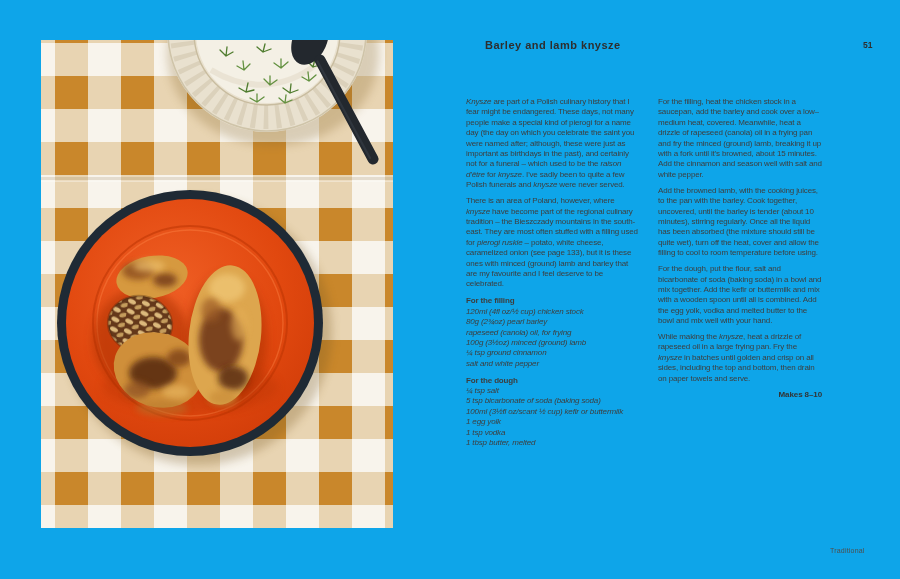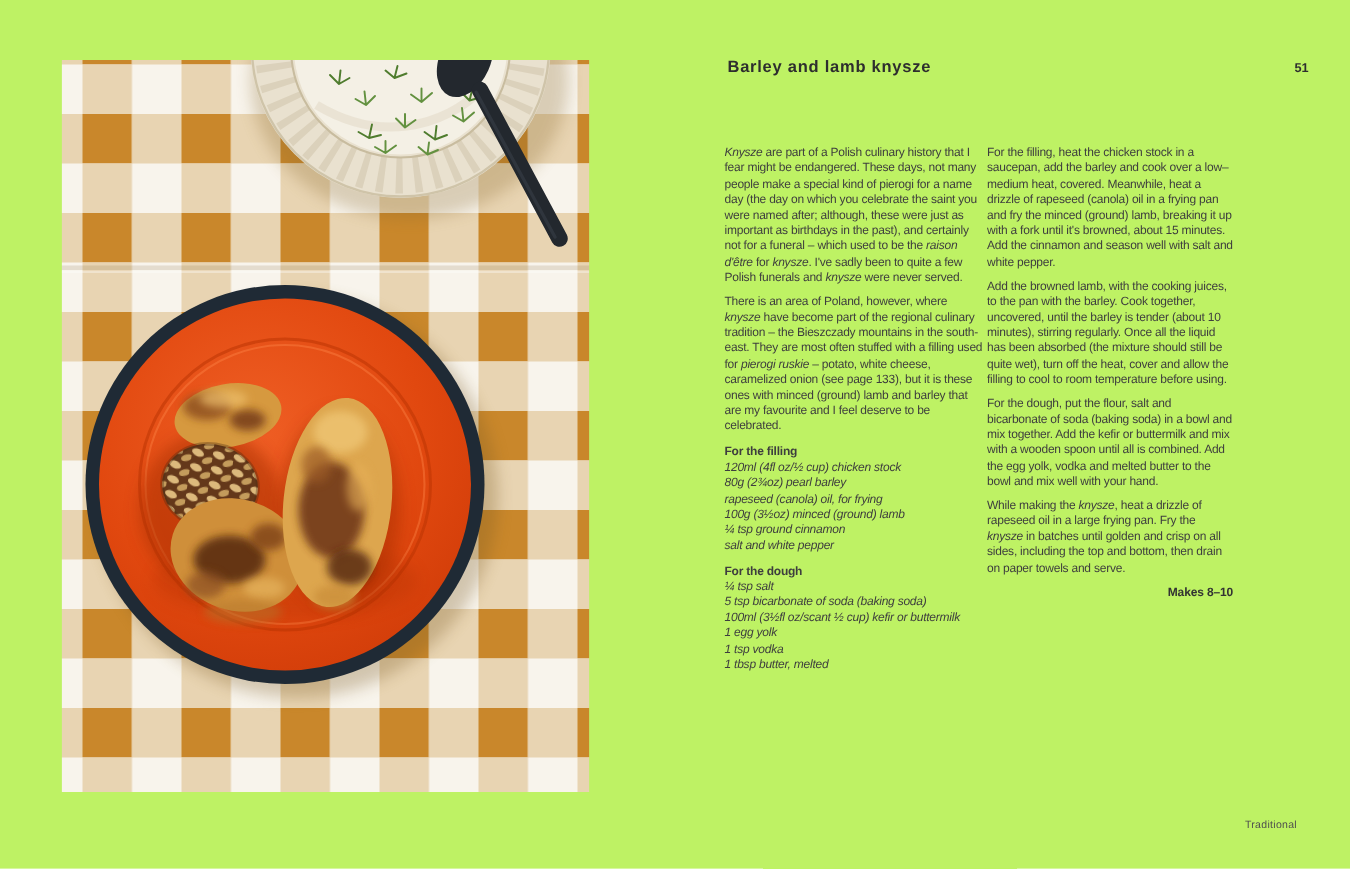--- a/index.html
+++ b/index.html
@@ -1,29 +1,29 @@
 <!DOCTYPE html>
 <html><head>
 <meta charset="utf-8">
 <style>
   * { margin:0; padding:0; box-sizing:border-box; }
   html,body { width:900px; height:579px; }
   body { font-family:"Liberation Sans", sans-serif; background:#ffffff; }
-  #page { position:relative; width:900px; height:579px; background:#bef264; overflow:hidden; }
+  #page { position:relative; width:900px; height:579px; background:#0ea5e9; overflow:hidden; }
 
   .photo { position:absolute; left:41px; top:40px; width:352px; height:488px; overflow:hidden; }
   .photo svg { display:block; }
 
   .title { position:absolute; left:485px; top:39px; font-size:11px; font-weight:bold;
            letter-spacing:.5px; color:#2e2e2e; }
   .pagenum { position:absolute; left:863px; top:40px; font-size:8.5px; font-weight:bold; color:#2e2e2e; }
 
   .col { position:absolute; top:97px; font-size:8px; line-height:10.4px;
          letter-spacing:-0.15px; color:#3e3e3e; }
-  .col1 { left:483px; width:172px; }
+  .col1 { left:466px; width:172px; }
   .col2 { left:658px; width:164px; }
   .col p { margin:0 0 5.5px 0; }
   .col i { font-style:italic; }
 
   .ing-head { font-weight:bold; margin-top:6.5px; }
   .ing { font-style:italic; padding-left:9px; text-indent:-9px; }
 
   .makes { font-weight:bold; text-align:right; margin-top:5px; letter-spacing:-0.1px; color:#333; }
 
   .category { position:absolute; left:830px; top:547px; font-size:7px; color:#4e4e4e; letter-spacing:.2px; }

